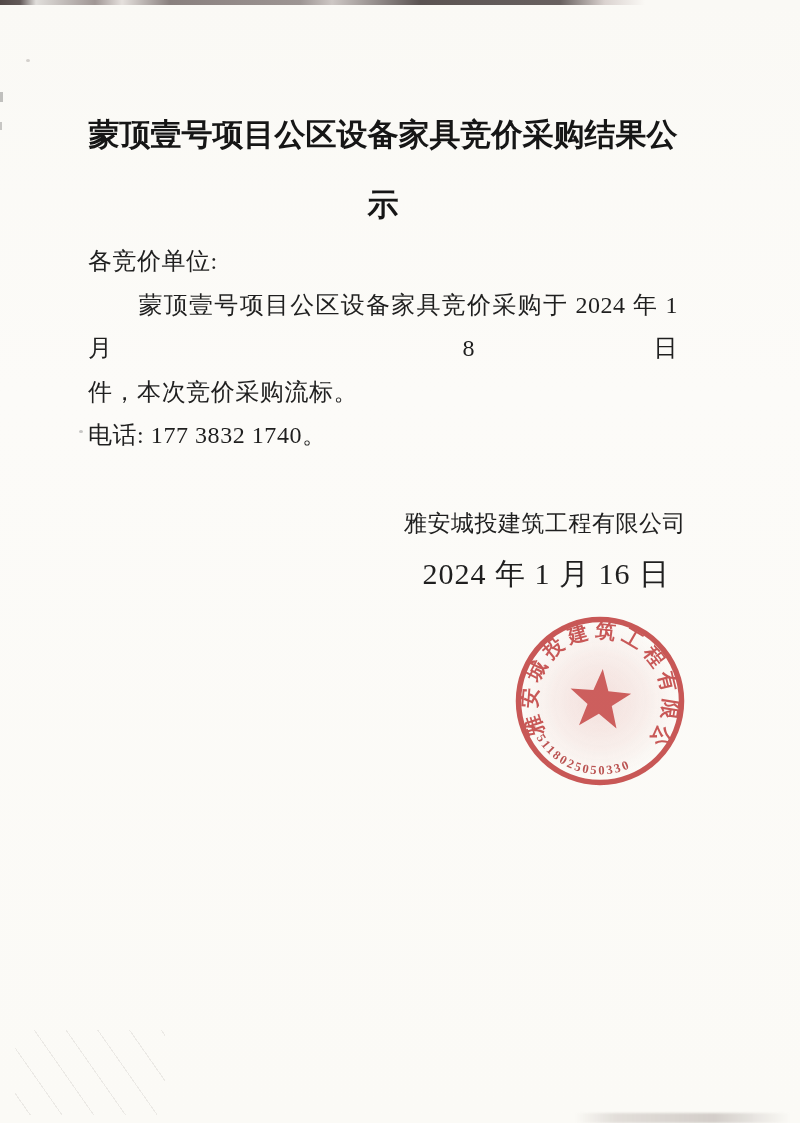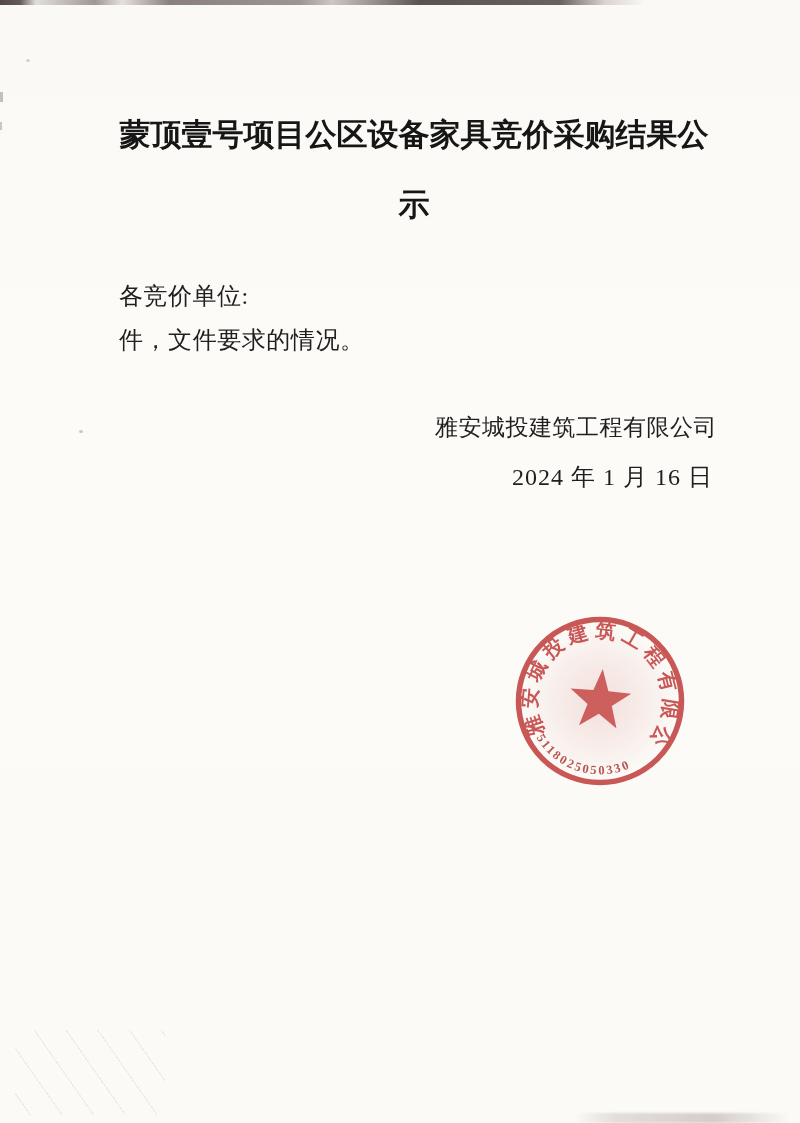--- a/index.html
+++ b/index.html
@@ -5,35 +5,35 @@
   html,body{margin:0;padding:0;background:#e8e6e2;}
   .page{
     position:relative;
     width:800px;height:1123px;
     margin:0 auto;
     background:linear-gradient(180deg,#faf9f5 0%,#fcfbf8 35%,#fbfaf6 100%);
     font-family:"Liberation Serif","DejaVu Serif",serif;
     color:#1f1f1f;
     overflow:hidden;
   }
-  .content{position:absolute;left:119px;top:100px;width:590px;}
+  .content{position:absolute;left:88px;top:100px;width:590px;}
   .title{margin:0;font-size:31px;font-weight:bold;line-height:70px;text-align:center;color:#161616;}
   .title-line{white-space:nowrap;}
-  .body-text{margin-top:35px;font-size:24px;line-height:43.5px;}
+  .body-text{font-size:24px;line-height:43.5px;}
   .salutation{letter-spacing:.5px;}
   .para{margin:0;}
   .para .line{
     text-align:justify;
     text-align-last:justify;
     letter-spacing:.55px;
   }
   .para .line:last-child{text-align-last:left;}
   .signature{margin-top:44px;margin-right:-8px;text-align:right;line-height:43px;}
   .sig-company{font-size:23px;letter-spacing:.5px;}
-  .sig-date{font-size:24px;margin-top:7px;margin-right:4px;letter-spacing:1px;}
+  .sig-date{font-size:30px;margin-top:7px;margin-right:16px;letter-spacing:1px;}
   .seal{
     position:absolute;left:512px;top:613px;width:176px;height:176px;
     opacity:.85;
     mix-blend-mode:multiply;
     filter:blur(.3px);
     pointer-events:none;
   }
   .seal svg{width:100%;height:100%;}
   .seal text{font-family:"Liberation Serif","DejaVu Serif",serif;font-weight:bold;}
   
@@ -74,23 +74,25 @@
 
   <div class="content">
     <h1 class="title">
       <div class="title-line">蒙顶壹号项目公区设备家具竞价采购结果公</div>
       <div class="title-line">示</div>
     </h1>
 
     <div class="body-text">
       <div class="salutation">各竞价单位:</div>
       <div class="para">
-          <div class="line">件，文件要求的情况。</div>
+          <div class="line">　　蒙顶壹号项目公区设备家具竞价采购于 2024 年 1 月 8 日</div>
+          <div class="line">件，本次竞价采购流标。</div>
         </div>
       <div class="para">
+          <div class="line">电话: 177 3832 1740。</div>
         </div>
     </div>
 
     <div class="signature">
       <div class="sig-company">雅安城投建筑工程有限公司</div>
       <div class="sig-date">2024 年 1 月 16 日</div>
     </div>
   </div>
 
   <div class="seal">

